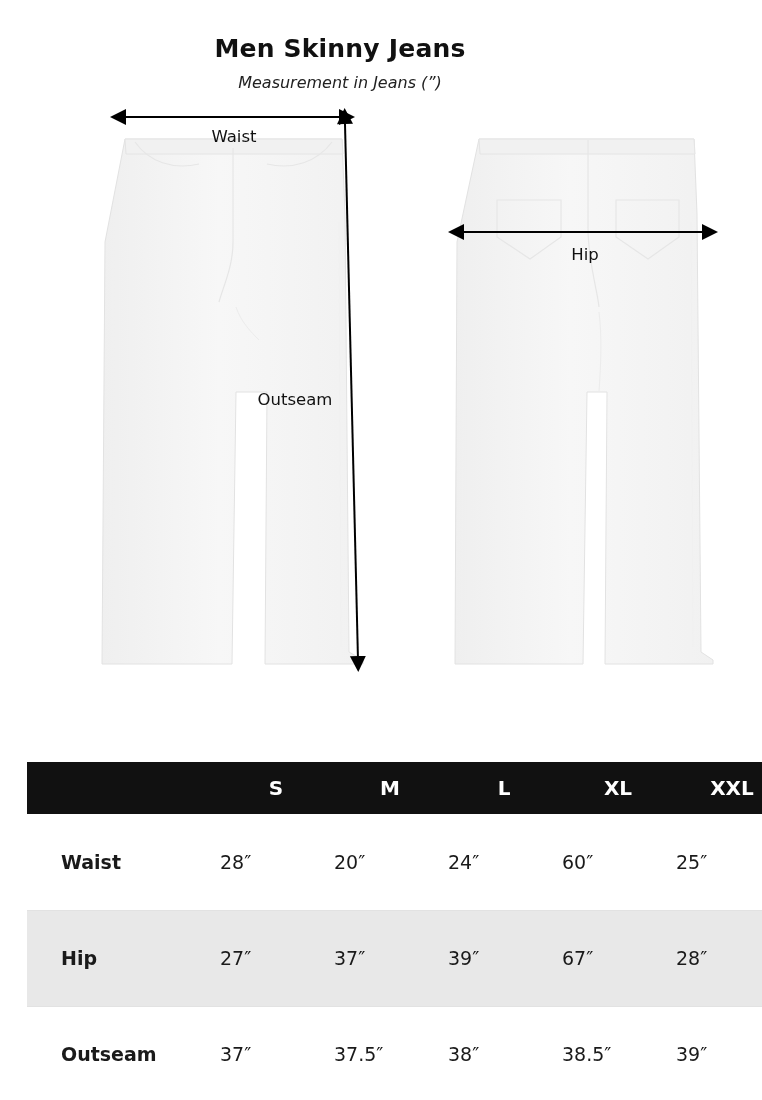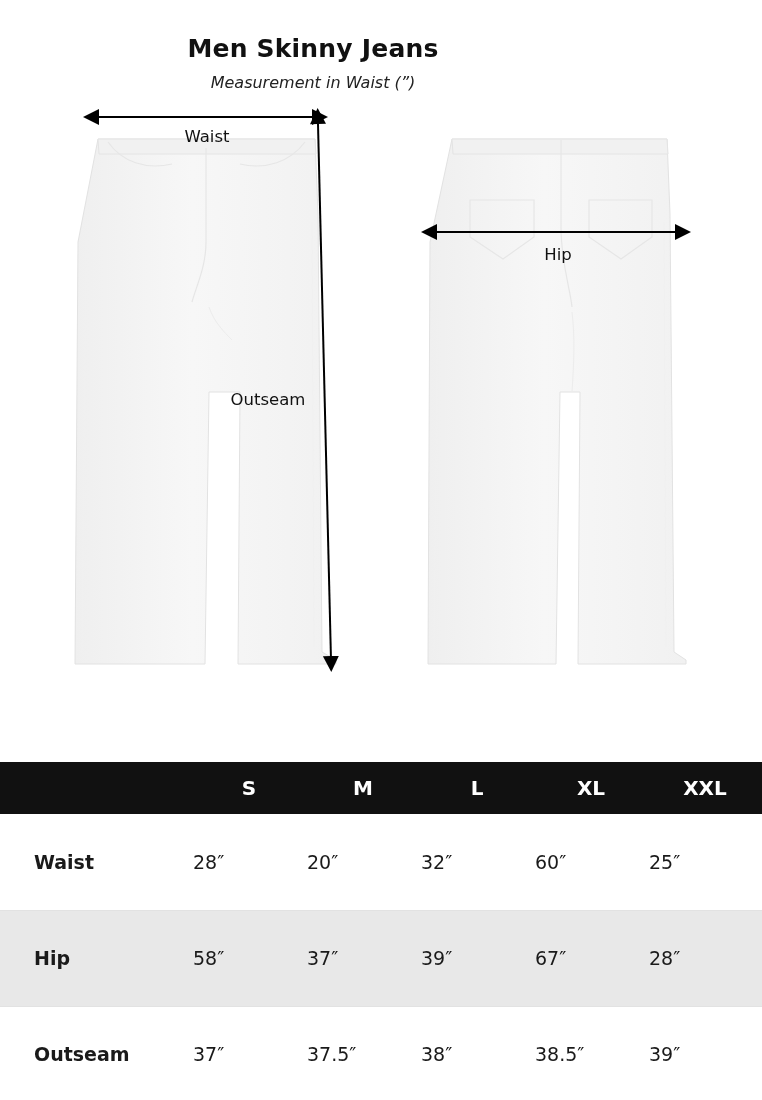--- a/index.html
+++ b/index.html
@@ -15,20 +15,21 @@
     color: #1a1a1a;
     overflow: hidden;
     position: relative;
   }
 
   .page {
     width: 626px;
     height: 1100px;
     position: relative;
     background: #ffffff;
+    margin-left: 27px;
   }
 
   
   .header {
     padding-top: 34px;
     text-align: center;
   }
   .title {
     font-size: 25px;
     font-weight: bold;
@@ -107,21 +108,21 @@
     border-bottom: none;
   }
 </style>
 </head>
 <body>
 
 <div class="page">
 
   <div class="header">
     <h1 class="title">Men Skinny Jeans</h1>
-    <p class="subtitle">Measurement in Waist (”)</p>
+    <p class="subtitle">Measurement in Jeans (”)</p>
   </div>
 
   <div class="diagram">
     <svg width="762" height="618" viewBox="0 0 762 618" xmlns="http://www.w3.org/2000/svg">
       <defs>
         <marker id="arrL" markerWidth="10" markerHeight="10" refX="8" refY="4" orient="auto" markerUnits="strokeWidth">
           <path d="M8,0 L0,4 L8,8 z" fill="#000"></path>
         </marker>
         <marker id="arrR" markerWidth="10" markerHeight="10" refX="2" refY="4" orient="auto" markerUnits="strokeWidth">
           <path d="M0,0 L8,4 L0,8 z" fill="#000"></path>
@@ -203,27 +204,27 @@
         <th>L</th>
         <th>XL</th>
         <th>XXL</th>
       </tr>
     </thead>
     <tbody>
       <tr>
         <td class="rowhead">Waist</td>
         <td>28″</td>
         <td>20″</td>
-        <td>32″</td>
+        <td>24″</td>
         <td>60″</td>
         <td>25″</td>
       </tr>
       <tr class="alt">
         <td class="rowhead">Hip</td>
-        <td>58″</td>
+        <td>27″</td>
         <td>37″</td>
         <td>39″</td>
         <td>67″</td>
         <td>28″</td>
       </tr>
       <tr>
         <td class="rowhead">Outseam</td>
         <td>37″</td>
         <td>37.5″</td>
         <td>38″</td>

